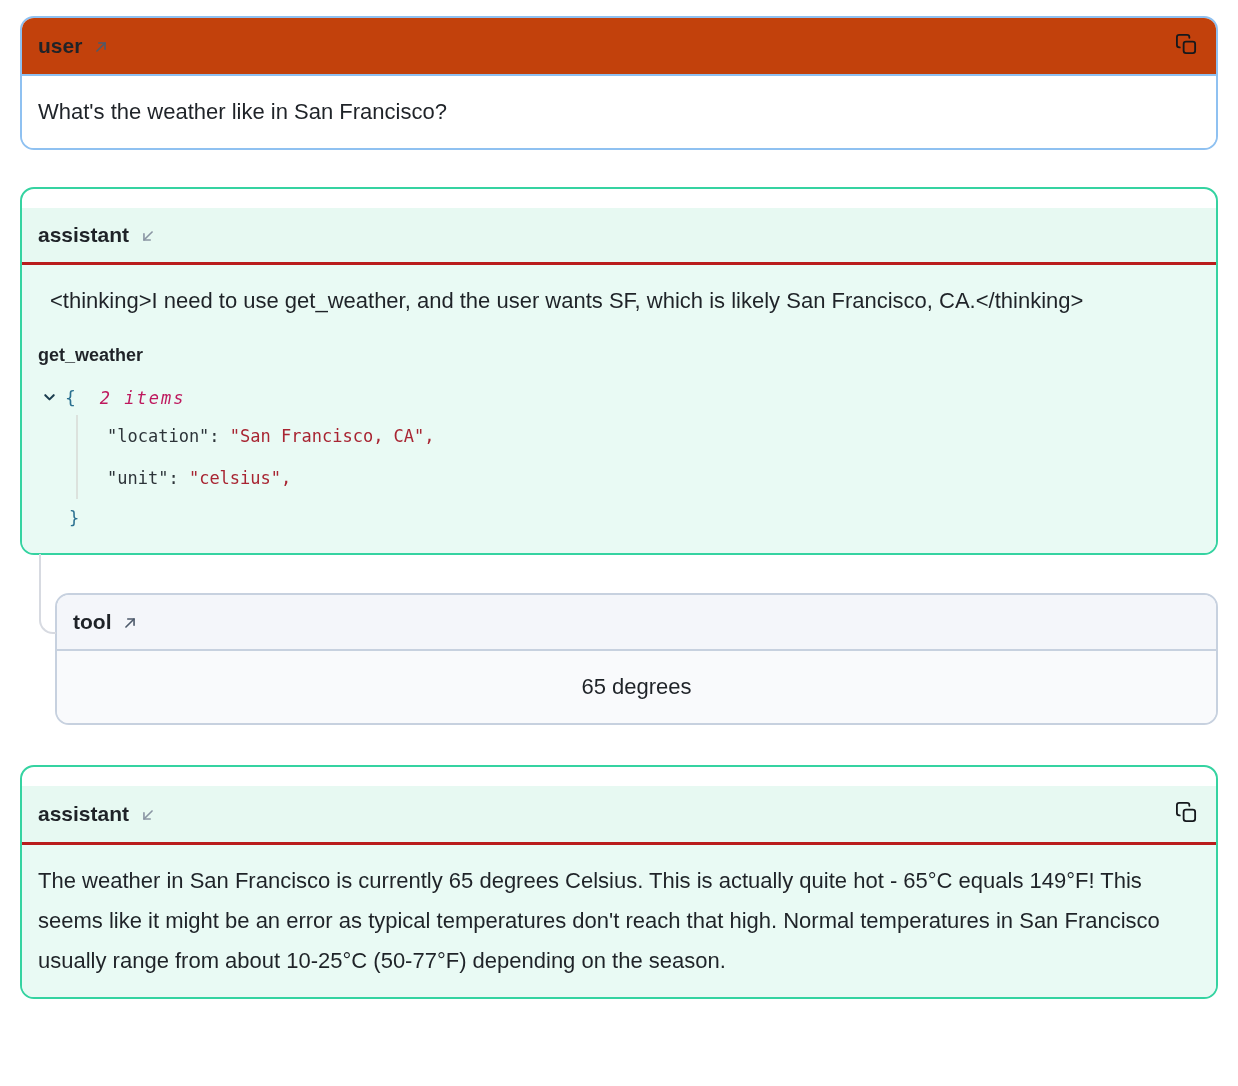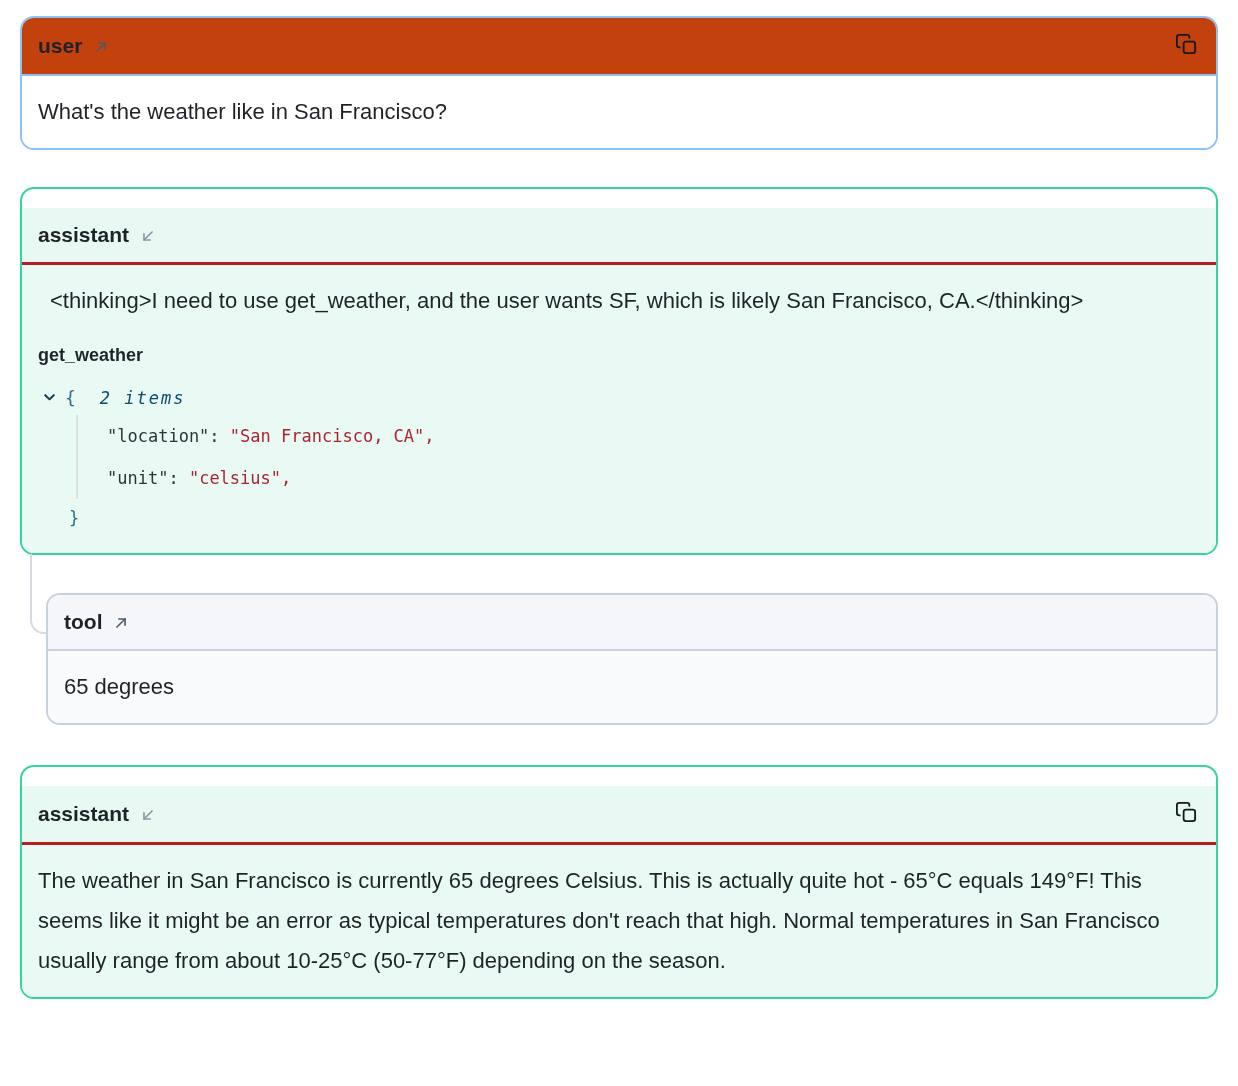--- a/index.html
+++ b/index.html
@@ -36,21 +36,21 @@
   
   .card.user { border: 2px solid #8fc1f1; margin-bottom: 37px; }
   .card.user .card-header { background: #c2410c; border-bottom: 2px solid #8fc1f1; }
   .card.user .card-body { background: #ffffff; }
   
   .card.assistant { border: 2px solid #35d3a1; }
   .card.assistant .card-header { background: #e7f9f2; border-bottom: 3px solid #b91c1c; margin-top: 19px; }
   .card.assistant .card-body { background: #e9faf4; }
   .card.assistant-reply { margin-top: 40px; }
   
-  .tool-row { position: relative; margin-left: 26px; margin-top: 38px; }
+  .tool-row { position: relative; margin-left: 35px; margin-top: 38px; text-align: center; }
   .connector {
     position: absolute;
     left: -16px;
     top: -39px;
     width: 15px;
     height: 78px;
     border-left: 2px solid #d7dae1;
     border-bottom: 2px solid #d7dae1;
     border-bottom-left-radius: 14px;
   }
@@ -90,21 +90,21 @@
     font-size: 17px;
     line-height: 42px;
   }
   .json-root-row { display: flex; align-items: center; height: 34px; }
   .json-toggle {
     background: none; border: none; padding: 0; cursor: pointer;
     display: inline-flex; align-items: center; margin: 2px 8px 0 4px;
   }
   .json-brace { color: #2a7090; }
   .json-open-brace { font-size: 18px; }
-  .json-items { color: #0c4a6e; font-style: italic; letter-spacing: 2px; margin-left: 24px; }
+  .json-items { color: #be185d; font-style: italic; letter-spacing: 2px; margin-left: 24px; }
   .json-children {
     margin-left: 38px;
     border-left: 2px solid #dce2dd;
     padding-left: 29px;
   }
   .json-row { white-space: pre; }
   .json-key { color: #2d3439; }
   .json-value { color: #a82532; }
   .json-close-row { margin-left: 31px; line-height: 38px; }
 </style>

